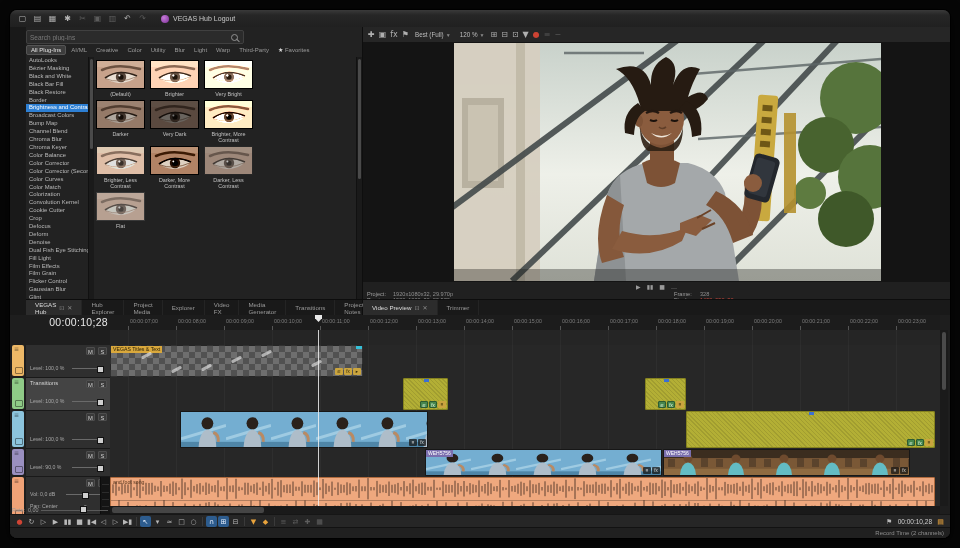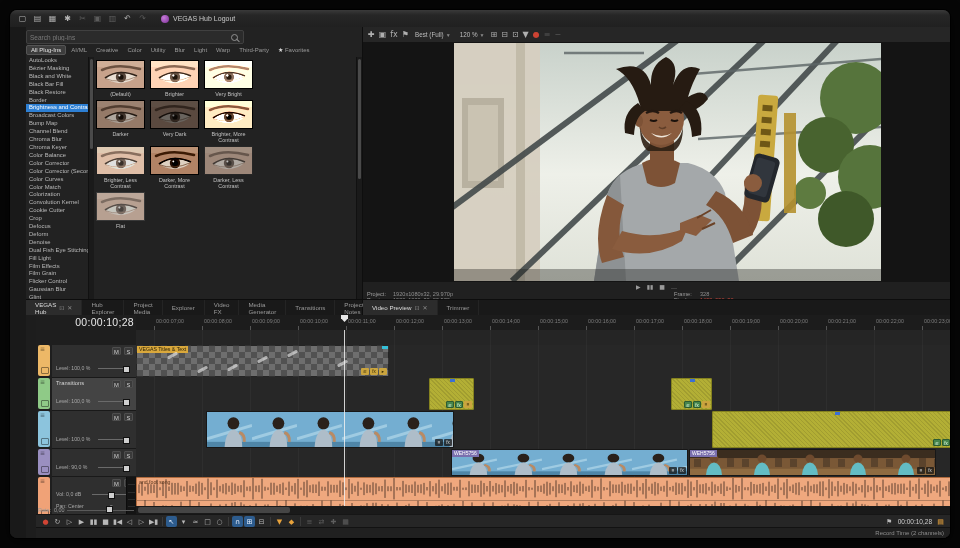--- a/index.html
+++ b/index.html
@@ -54,21 +54,21 @@
   .vframe{left:91px;top:1px;width:427px;height:238px;background:#000;}
   .vframe svg{width:100%;height:100%;display:block;}
   .pvtrans{left:0;top:255px;right:0;height:8px;display:flex;align-items:center;justify-content:center;gap:6px;color:#9a9a9a;font-size:6px;font-family:"DejaVu Sans",sans-serif;}
   .pvinfo{left:4px;top:264px;right:0;height:12px;font-size:5.6px;color:#8f8f8f;line-height:6px;}
   .inforow{white-space:nowrap;}
   .inforow b{font-weight:normal;color:#9f9f9f;display:inline-block;width:26px;}
   .frameblk{position:absolute;left:307px;top:0;}
   .frameblk b{width:26px;}
   .redval{color:#c4463a;}
   
-  .timeline{left:0;top:305px;right:0;bottom:0;background:#1e1e1e;margin-left:26px;}
+  .timeline{left:0;top:305px;right:0;bottom:0;background:#1e1e1e;}
   .tc{left:16px;top:1px;width:82px;height:14px;color:#e8e8e8;font-size:10.5px;text-align:right;letter-spacing:.3px;}
   .ruler{left:100px;top:0;width:830px;height:15px;background:#1c1c1c;border-bottom:1px solid #101010;overflow:hidden;}
   .rlabel{position:absolute;top:3px;font-size:5.3px;color:#7c7c7c;white-space:nowrap;}
   .rtick{position:absolute;bottom:0;width:1px;height:4px;background:#555;}
   .lanes{left:100px;top:15px;width:830px;height:176px;background:#252525;overflow:hidden;}
   .lanerow{position:absolute;left:0;right:0;background:#272727;border-bottom:1px solid #1a1a1a;}
   .gline{position:absolute;top:0;bottom:0;width:1px;background:rgba(255,255,255,.035);}
   .clip{position:absolute;border:1px solid rgba(0,0,0,.55);border-radius:1px;overflow:hidden;box-sizing:border-box;}
   .clip.title{background-image:conic-gradient(#6e6e6e 25%,#515151 0 50%,#6e6e6e 0 75%,#515151 0);background-size:12px 12px;}
   .ttag{position:absolute;left:0;top:0;background:#d9a83c;color:#2b2107;font-size:5.2px;padding:0 2px;line-height:7px;white-space:nowrap;}

